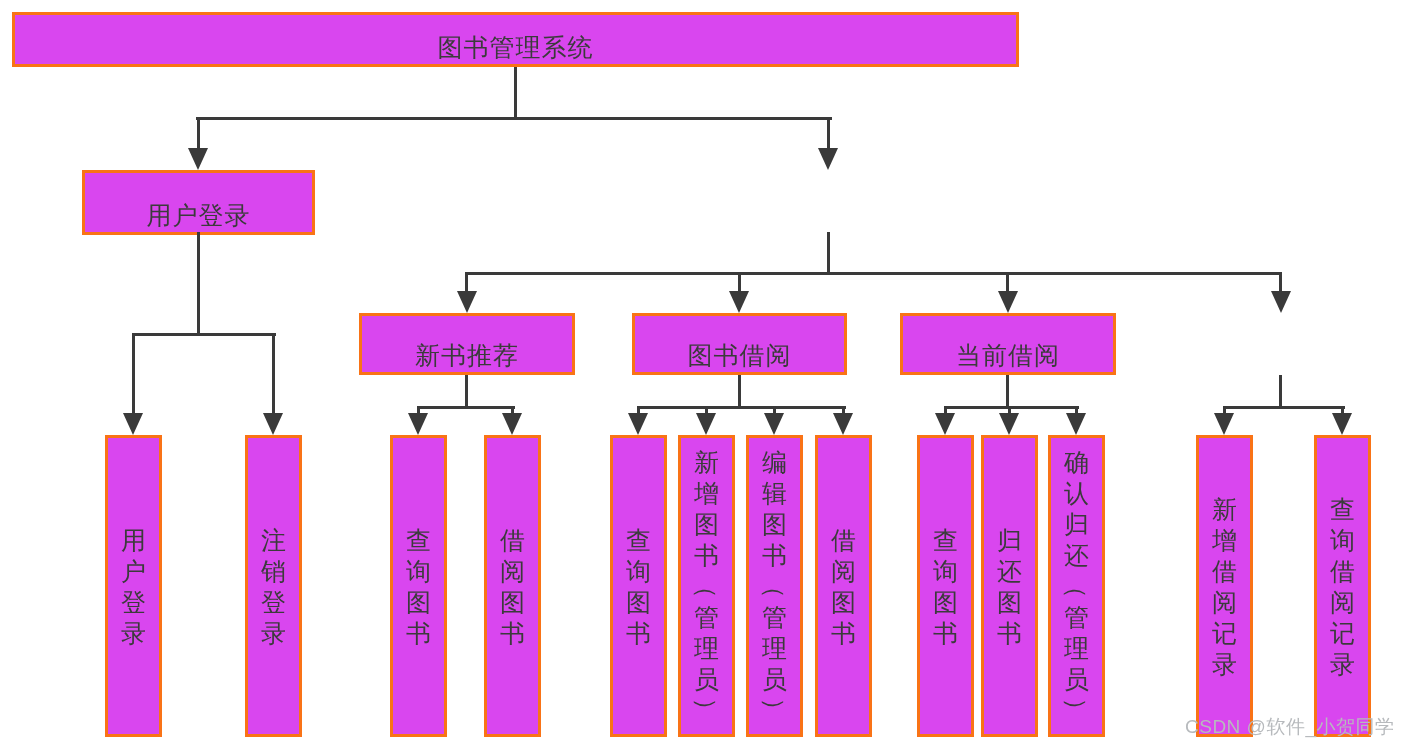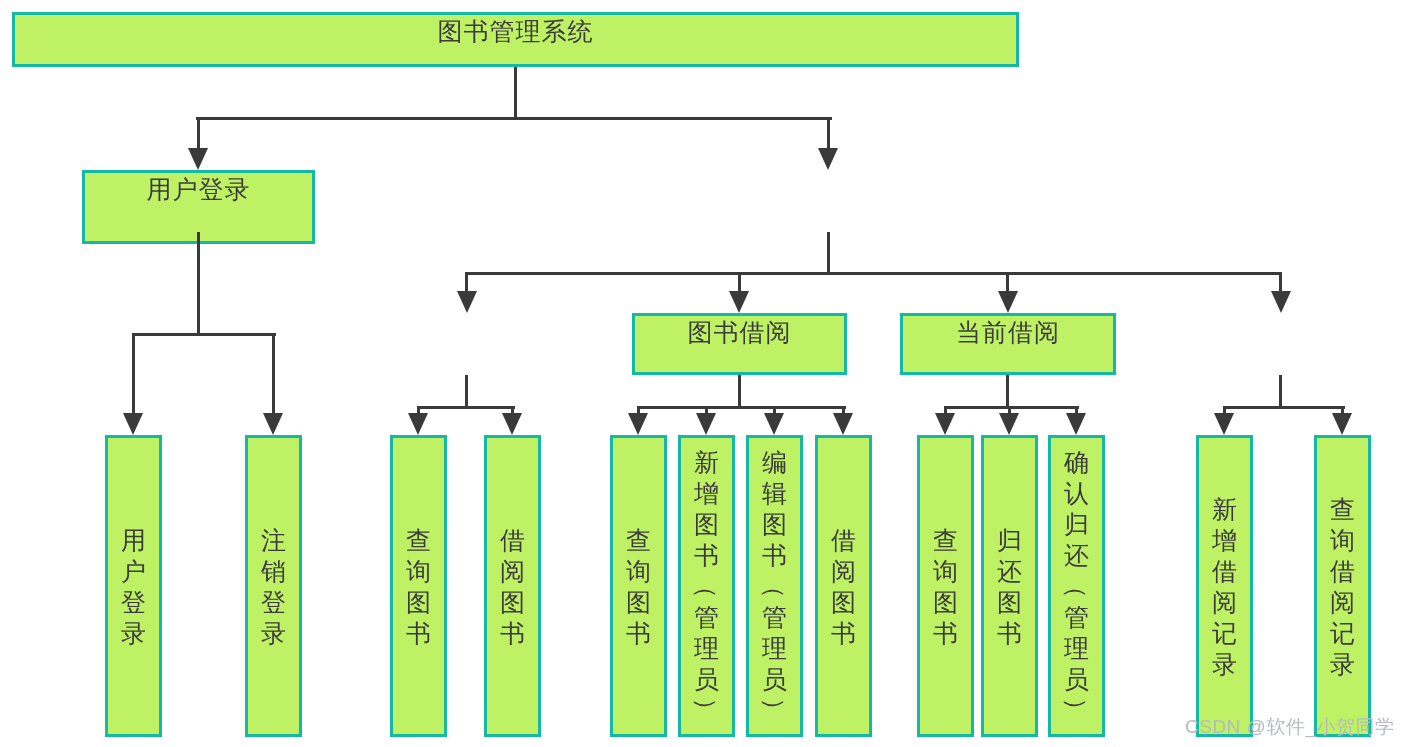--- a/index.html
+++ b/index.html
@@ -1,22 +1,22 @@
 <!DOCTYPE html>
 <html><head>
 <meta charset="utf-8">
 <style>
   html,body{margin:0;padding:0;background:#fff;}
   .canvas{
     position:relative;width:1405px;height:747px;background:#ffffff;
     font-family:"Liberation Sans","DejaVu Sans",sans-serif;overflow:hidden;
   }
   .box{
-    position:absolute;box-sizing:border-box;border:3px solid #14b8a6;background:#bef264;
-    display:flex;align-items:flex-start;justify-content:center;color:#3b3b3b;
+    position:absolute;box-sizing:border-box;border:3px solid #f97316;background:#d946ef;
+    display:flex;align-items:flex-end;justify-content:center;color:#3b3b3b;
   }
   .hbox{font-size:25px;letter-spacing:1px;white-space:nowrap;}
   .vtext{display:flex;flex-direction:column;align-items:center;justify-content:center;gap:5px;width:100%;height:100%;}
   .vchar{font-size:25px;line-height:26px;height:26px;display:block;}
   .vchar.rot{transform:rotate(90deg);}
   .hline,.vline{position:absolute;background:#3a3a3a;}
   .hline{height:3px;}
   .vline{width:3px;}
   .arrow{
     position:absolute;width:0;height:0;
@@ -37,21 +37,21 @@
     <span>图书管理系统</span>
   </div>
 
   <div class="vline" style="left:514px;top:67px;height:53px;"></div>
   <div class="hline" style="left:196px;top:117px;width:636px;"></div>
   <div class="vline" style="left:197px;top:117px;height:35px;"></div>
   <div class="arrow" style="left:188px;top:148px;"></div>
   <div class="vline" style="left:827px;top:117px;height:35px;"></div>
   <div class="arrow" style="left:818px;top:148px;"></div>
 
-  <div class="box hbox" style="left:82px;top:170px;width:233px;height:74px;">
+  <div class="box hbox" style="left:82px;top:170px;width:233px;height:65px;">
     <span>用户登录</span>
   </div>
 
   <div class="vline" style="left:197px;top:232px;height:104px;"></div>
   <div class="hline" style="left:132px;top:333px;width:144px;"></div>
   <div class="vline" style="left:132px;top:333px;height:84px;"></div>
   <div class="arrow" style="left:123px;top:413px;"></div>
   <div class="vline" style="left:272px;top:333px;height:84px;"></div>
   <div class="arrow" style="left:263px;top:413px;"></div>
 
@@ -59,20 +59,23 @@
   <div class="hline" style="left:465px;top:272px;width:817px;"></div>
   <div class="vline" style="left:465px;top:272px;height:24px;"></div>
   <div class="arrow" style="left:457px;top:291px;"></div>
   <div class="vline" style="left:738px;top:272px;height:24px;"></div>
   <div class="arrow" style="left:729px;top:291px;"></div>
   <div class="vline" style="left:1006px;top:272px;height:24px;"></div>
   <div class="arrow" style="left:998px;top:291px;"></div>
   <div class="vline" style="left:1279px;top:272px;height:24px;"></div>
   <div class="arrow" style="left:1271px;top:291px;"></div>
 
+  <div class="box hbox" style="left:359px;top:313px;width:216px;height:62px;">
+    <span>新书推荐</span>
+  </div>
   <div class="box hbox" style="left:632px;top:313px;width:215px;height:62px;">
     <span>图书借阅</span>
   </div>
   <div class="box hbox" style="left:900px;top:313px;width:216px;height:62px;">
     <span>当前借阅</span>
   </div>
 
   <div class="vline" style="left:465px;top:375px;height:34px;"></div>
   <div class="hline" style="left:417px;top:406px;width:98px;"></div>
   <div class="vline" style="left:417px;top:406px;height:10px;"></div>

